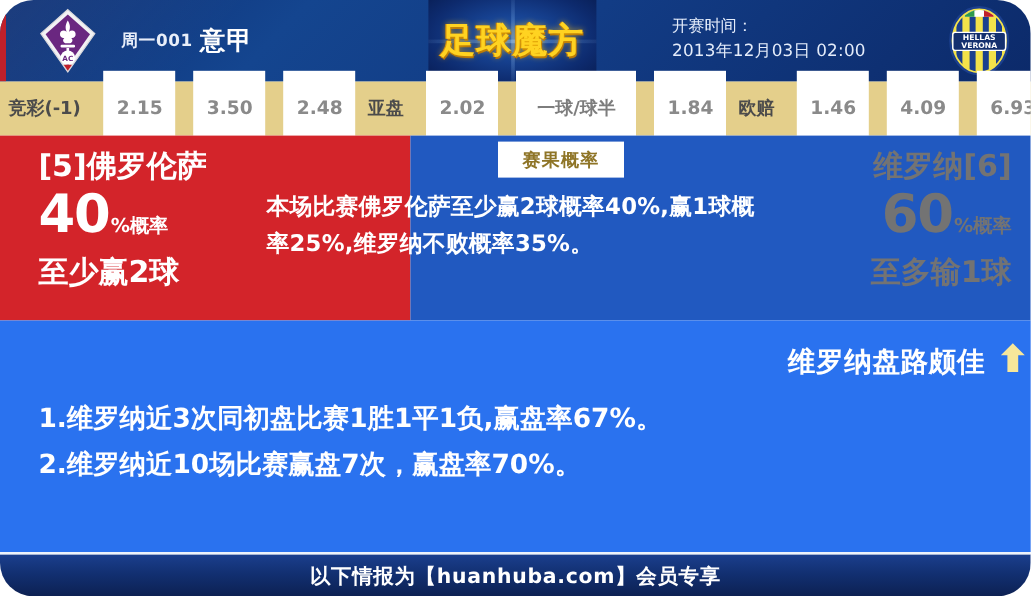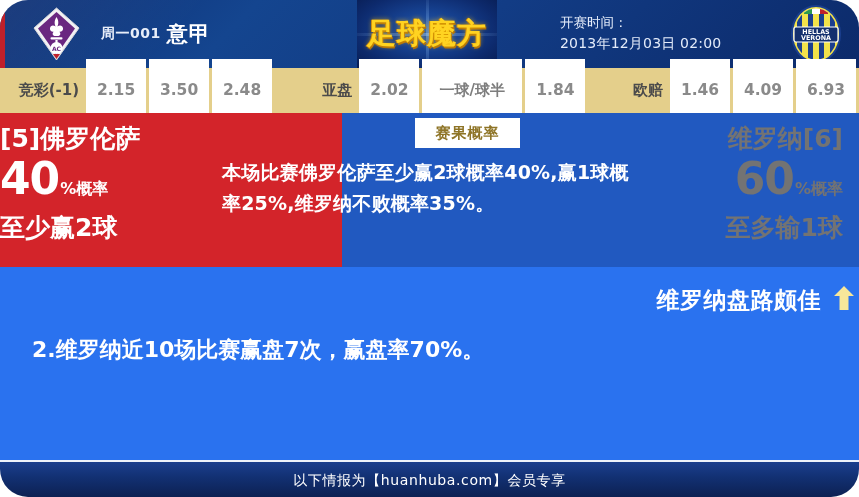--- a/index.html
+++ b/index.html
@@ -33,35 +33,35 @@
     text-shadow:0 0 5px rgba(255,190,0,.75),1px 2px 0 #a8690a,-1px 0 0 #c8820f;}
 
   .hdr-time{position:absolute;left:560px;top:12px;width:215px;color:#e4ecfa;
     font-size:13.5px;line-height:21px;text-align:left;}
   .hdr-time .t2{font-size:14px;letter-spacing:.2px;}
   .hdr-crest-r{position:absolute;left:790px;top:5px;width:52px;height:58px;}
 
   
   .odds{position:absolute;left:0;top:68px;width:859px;height:45px;background:#e4cf8b;
     display:flex;align-items:center;}
-  .odds-grp{display:flex;align-items:center;}
+  .odds-grp{display:flex;align-items:center;gap:12px;}
   .odds-label{color:#4b4b4b;font-size:15px;font-weight:bold;padding:0 7px;white-space:nowrap;}
   .odds-cell{background:#fff;color:#8a8a8a;font-size:15.5px;font-weight:bold;
     height:31px;line-height:31px;min-width:52px;text-align:center;margin-right:3px;padding:16px 4px;}
   .odds-cell.wide{min-width:92px;color:#7d7d7d;font-size:15px;}
   .gap-a{width:62px;}
   .gap-b{width:58px;}
 
   
   .mid{position:absolute;left:0;top:113px;width:859px;height:154px;}
   .mid-red{position:absolute;left:0;top:0;width:342px;height:154px;background:#d3242a;}
   .mid-blue{position:absolute;left:342px;top:0;width:517px;height:154px;background:#2159c0;}
 
   .team-l{position:absolute;left:0;top:0;width:230px;height:154px;color:#fff;
-    text-align:left;padding-left:0;box-sizing:border-box;}
+    text-align:left;padding-left:32px;box-sizing:border-box;}
   .team-r{position:absolute;right:0;top:0;width:232px;height:154px;color:#737373;
     text-align:right;padding-right:16px;box-sizing:border-box;}
   .team-name{font-size:25px;font-weight:bold;line-height:34px;padding-top:9px;letter-spacing:0px;}
   .team-pct{line-height:46px;white-space:nowrap;}
   .team-pct .big{font-size:44px;font-weight:bold;letter-spacing:-1px;}
   .team-pct .sm{font-size:16px;font-weight:bold;margin-left:1px;}
   .team-line3{font-size:25px;font-weight:bold;line-height:32px;}
 
   .tab-badge{position:absolute;left:375px;top:118px;width:105px;height:30px;background:#fff;
     color:#8e7426;font-size:15px;font-weight:bold;display:flex;align-items:center;
@@ -75,21 +75,21 @@
     color:#fff;font-size:23px;font-weight:bold;letter-spacing:.5px;}
   .lower-title .arrow{margin-left:12px;display:inline-block;}
   .lower-list{position:absolute;left:32px;top:64px;width:800px;color:#fff;
     font-size:22px;font-weight:bold;line-height:38px;}
   .lower-list .li{white-space:nowrap;}
 
   
   .footer{position:absolute;left:0;top:460px;width:859px;height:37px;
     background:linear-gradient(180deg,#1b3f8e 0%,#123072 42%,#0c1f4f 100%);
     border-top:2px solid #eef3fb;display:flex;align-items:center;justify-content:center;}
-  .footer-txt{color:#fff;font-size:14px;font-weight:normal;letter-spacing:.6px;}
+  .footer-txt{color:#fff;font-size:17px;font-weight:bold;letter-spacing:.6px;}
 </style>
 </head>
 <body>
 
 <div id="page">
 
   <div class="header">
     <div class="hdr-redbar"></div>
 
     <div class="hdr-left">
@@ -203,20 +203,21 @@
   <div class="lower">
     <div class="lower-title">
       <span>维罗纳盘路颇佳</span>
       <span class="arrow">
         <svg width="22" height="26" viewBox="0 0 22 26">
           <path d="M11 1 L21 11 L15.5 11 L15.5 25 L6.5 25 L6.5 11 L1 11 Z" fill="#f7e79a"></path>
         </svg>
       </span>
     </div>
     <div class="lower-list">
+      <div class="li">1.维罗纳近3次同初盘比赛1胜1平1负,赢盘率67%。</div>
       <div class="li">2.维罗纳近10场比赛赢盘7次，赢盘率70%。</div>
     </div>
   </div>
 
   <div class="footer">
     <span class="footer-txt">以下情报为【huanhuba.com】会员专享</span>
   </div>
 
 </div>
 

